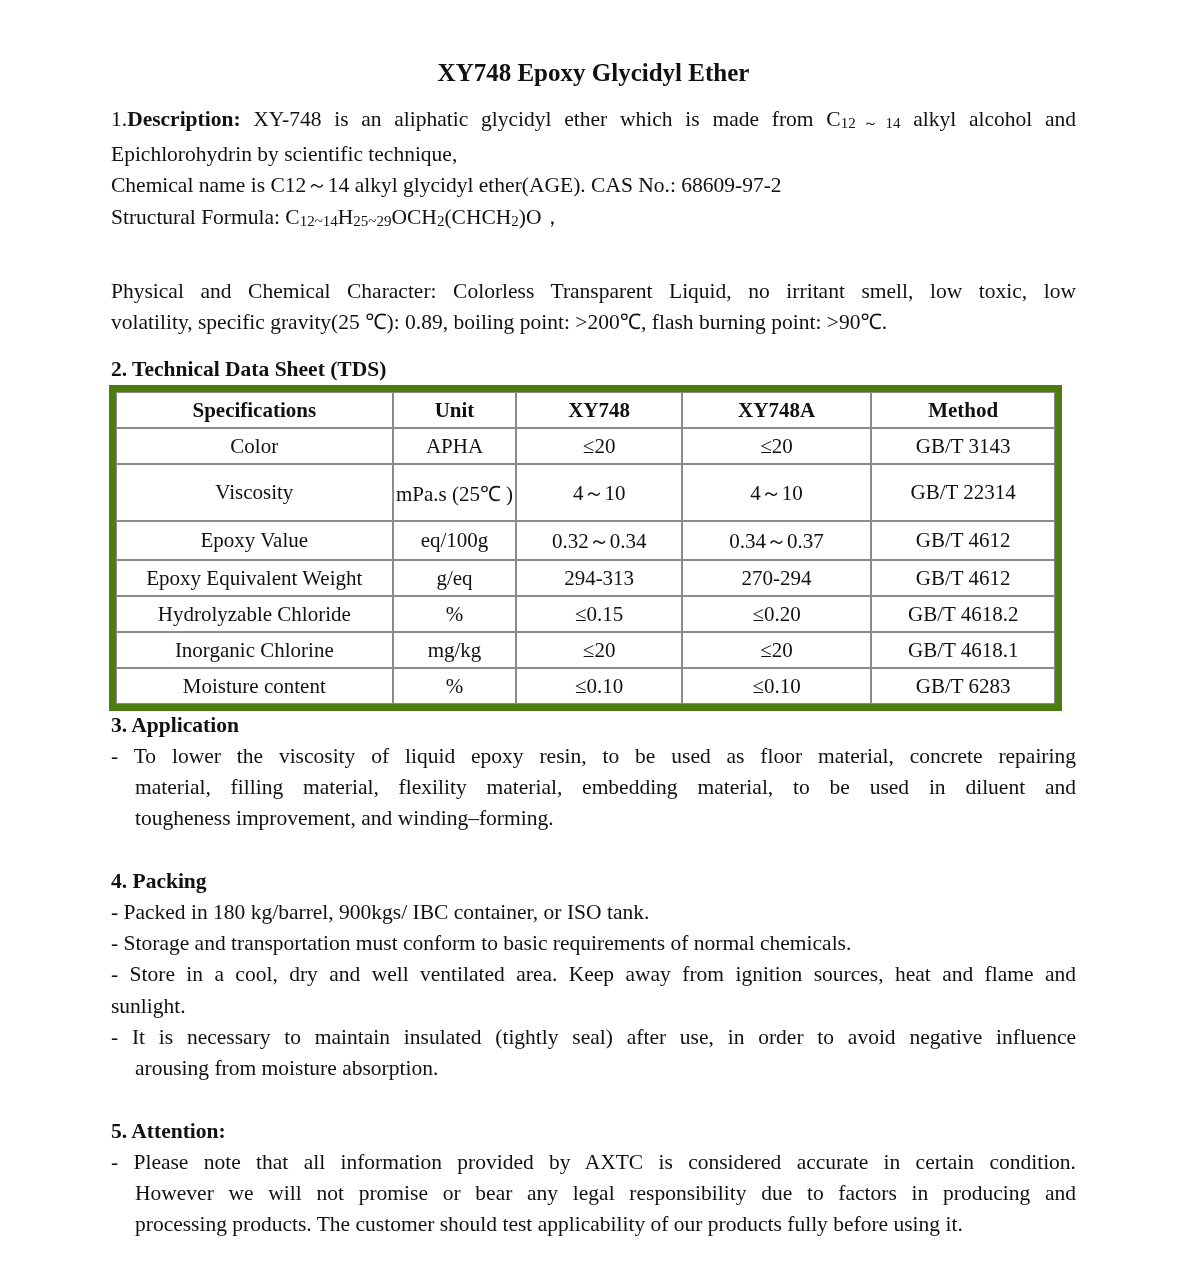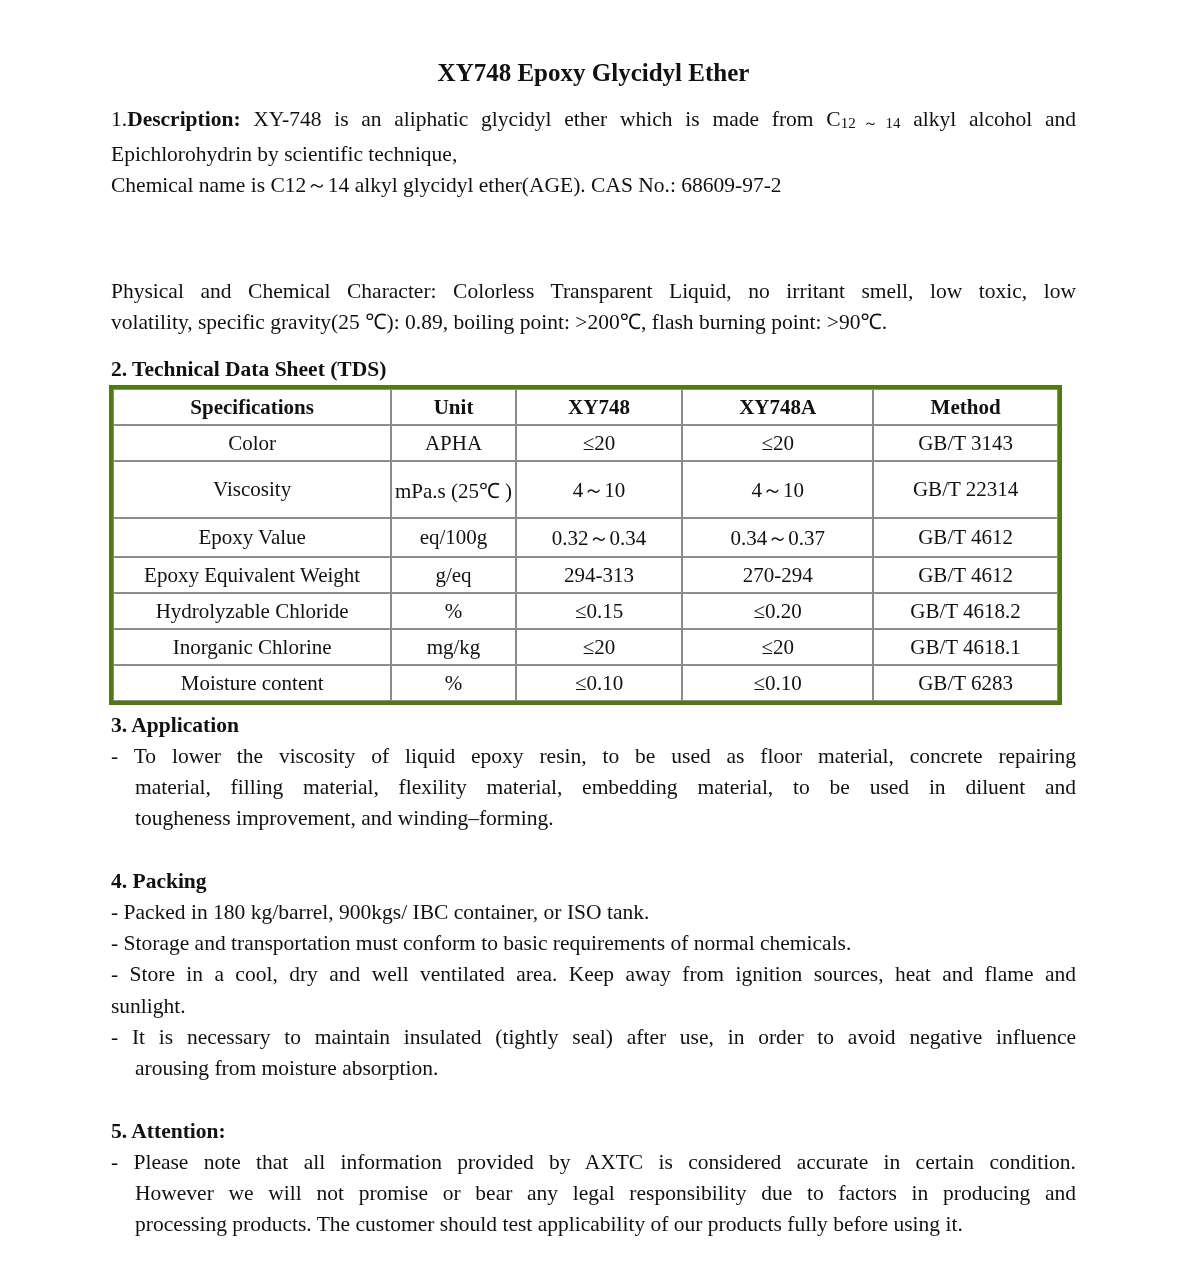--- a/index.html
+++ b/index.html
@@ -10,38 +10,39 @@
            font-weight: bold; font-size: 25px; line-height: 34px; }
   .para { position: absolute; left: 0; width: 965px; font-size: 21.5px; line-height: 31.2px;
           text-align: justify; }
   .para .line { display: block; }
   .justify-line { text-align: justify; text-align-last: justify; }
   .b { font-weight: bold; }
   .sub { font-size: 15px; vertical-align: -2px; }
   .heading { position: absolute; left: 0; font-weight: bold; font-size: 21.5px; line-height: 30px; }
   .indent { padding-left: 24px; }
   table.tds { position: absolute; left: -2px; top: 385px; width: 953px; border-collapse: separate;
-              border-spacing: 0; border: 4px solid #4d7c0f; font-size: 21px; }
+              border-spacing: 0; border: 7px solid #4d7c0f; font-size: 21px; }
   table.tds td, table.tds th { border: 1px solid #8c8c8c; text-align: center; padding: 0;
               font-family: "Liberation Serif", serif; }
   table.tds th { font-weight: bold; height: 34px; }
   table.tds td { height: 34px; }
   .col1 { width: 286px; } .col2 { width: 126px; } .col3 { width: 171px; } .col4 { width: 196px; } .col5 { width: 190px; margin-top: 44px; }
 </style>
 </head>
 <body>
 
 <div class="page">
 
   <div class="title">XY748 Epoxy Glycidyl Ether</div>
 
   <div class="para" style="top:104px;">
     <span class="line justify-line"><span>1.</span><span class="b">Description:</span><span> XY-748 is an aliphatic glycidyl ether which is made from C</span><span class="sub">12～14</span><span> alkyl alcohol and</span></span>
     <span class="line">Epichlorohydrin by scientific technique,</span>
     <span class="line">Chemical name is C12～14 alkyl glycidyl ether(AGE).    CAS No.: 68609-97-2</span>
+    <span class="line"><span>Structural Formula: C</span><span class="sub">12~14</span><span>H</span><span class="sub">25~29</span><span>OCH</span><span class="sub">2</span><span>(CHCH</span><span class="sub">2</span><span>)O，</span></span>
   </div>
 
   <div class="para" style="top:276px;">
     <span class="line justify-line">Physical and Chemical Character: Colorless Transparent Liquid, no irritant smell, low toxic, low</span>
     <span class="line">volatility, specific gravity(25 ℃): 0.89,    boiling point:  &gt;200℃,    flash burning point:  &gt;90℃.</span>
   </div>
 
   <div class="heading" style="top:354px;">2. Technical Data Sheet (TDS)</div>
 
   <table class="tds">

